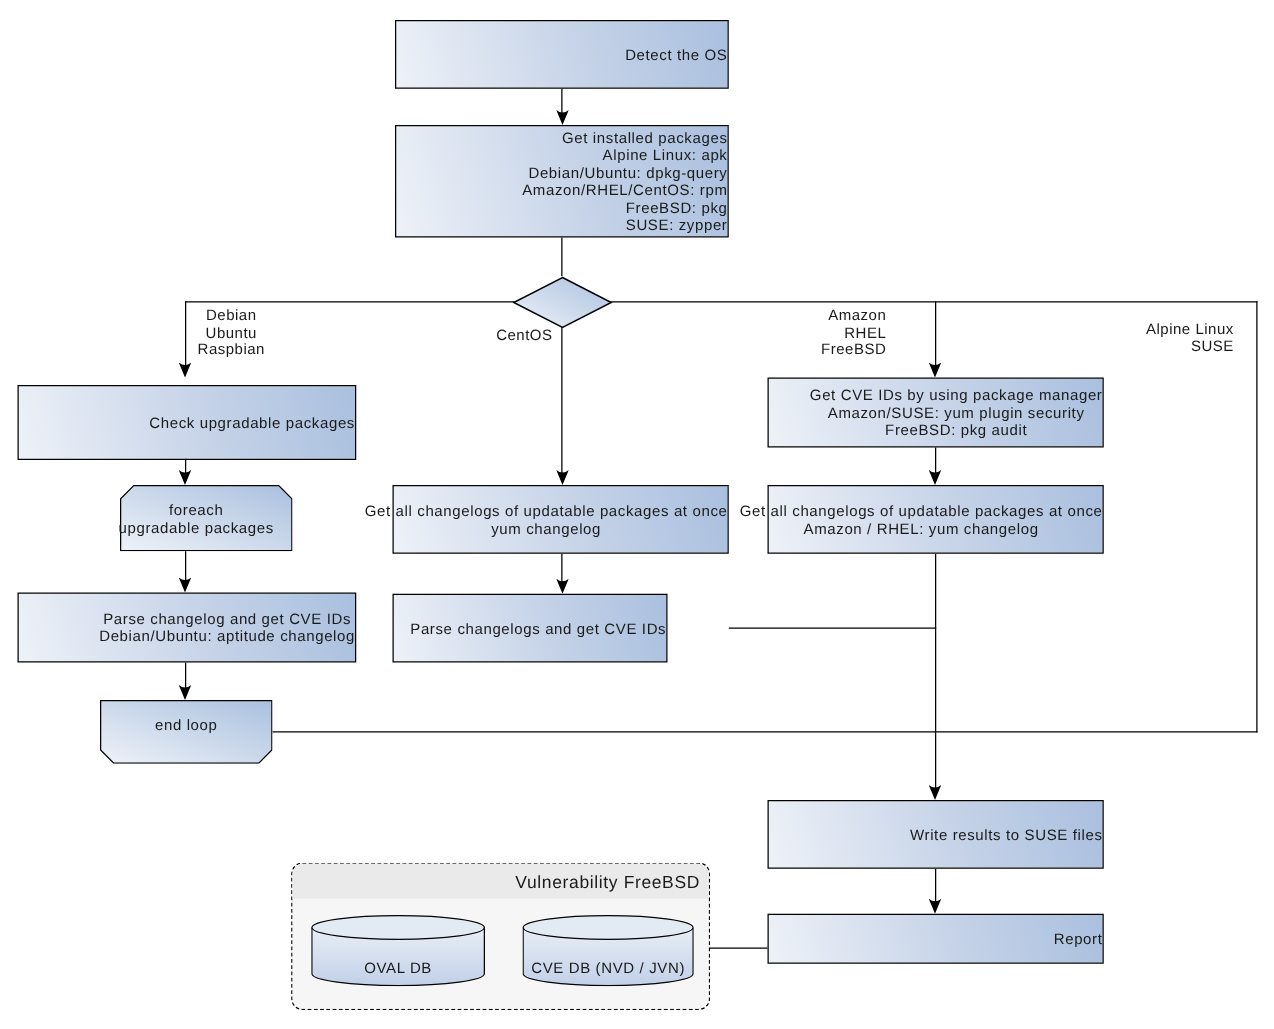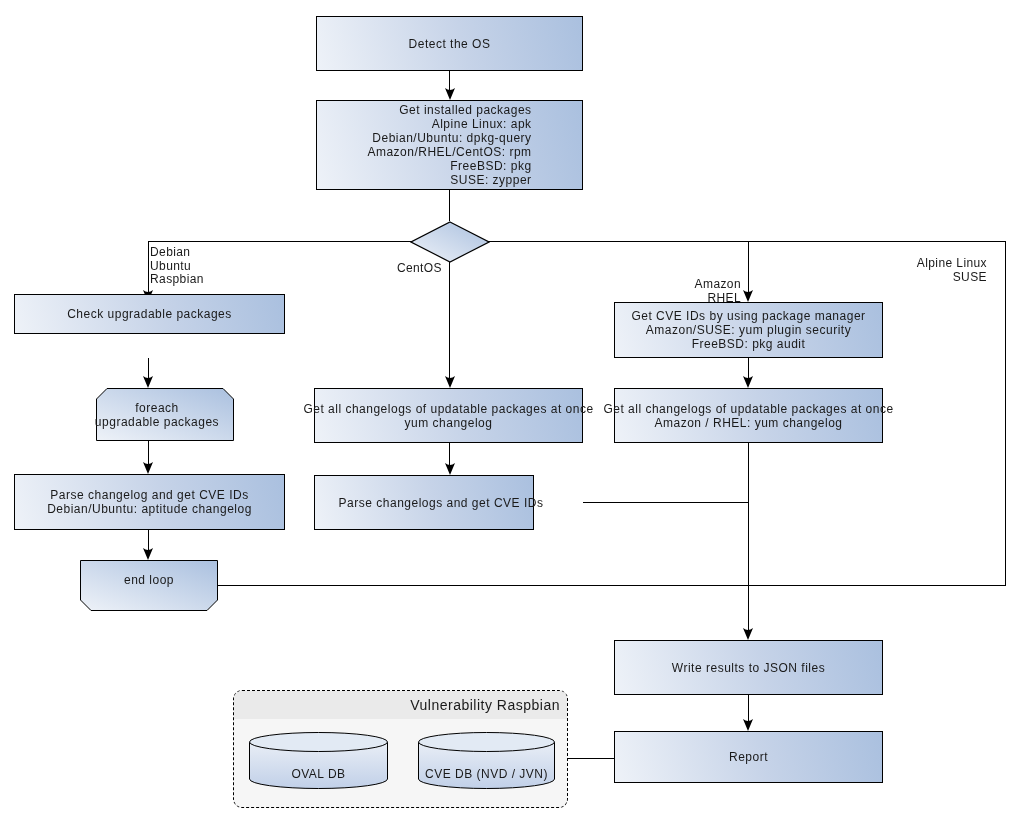--- a/index.html
+++ b/index.html
@@ -4,21 +4,21 @@
 <style>
   html,body{margin:0;padding:0;background:#ffffff;}
   .canvas{
     position:relative;width:1019px;height:823px;background:#ffffff;
     font-family:"Liberation Sans", sans-serif;color:#1a1a1a;overflow:hidden;
   }
   
   .box{
     position:absolute;border:1px solid #000;
     background:linear-gradient(75deg,#eef2f8 0%,#c6d3e8 55%,#aac0df 100%);
-    display:flex;align-items:center;justify-content:center;
+    display:flex;align-items:center;justify-content:flex-end;
     font-size:12px;line-height:14px;letter-spacing:0.5px;text-align:center;
     box-sizing:border-box;
   }
   .box .inner{white-space:nowrap;}
   .align-right .inner{text-align:right;}
   
   .shape{position:absolute;}
   .shape svg{display:block;}
   .shape .overlay{
     position:absolute;left:0;top:0;right:0;bottom:0;
@@ -27,21 +27,21 @@
   }
   
   .hline,.vline{position:absolute;background:#000;}
   .hline{height:1px;}
   .vline{width:1px;}
   .arrow{position:absolute;width:10px;height:12px;}
   
   .edge-label{
     position:absolute;font-size:12px;line-height:13.5px;letter-spacing:0.4px;
   }
-  .edge-label.center{}
+  .edge-label.center{text-align:center;}
   .edge-label.right{text-align:right;}
   
   .panel{
     position:absolute;background:#f6f6f6;border:1px dashed #000;border-radius:9px;
     box-sizing:border-box;
   }
   .panel-header{
     position:absolute;left:0;top:0;right:0;height:28px;background:#eaeaea;
     border-radius:8px 8px 0 0;display:flex;align-items:center;justify-content:flex-end;
     padding-right:7px;font-size:14px;letter-spacing:0.5px;box-sizing:border-box;
@@ -134,21 +134,21 @@
   <div class="hline" style="left:568px;top:758px;width:46px;"></div>
 
   <div class="edge-label center" style="left:150px;top:246px;width:70px;">
     <div>Debian</div>
     <div>Ubuntu</div>
     <div>Raspbian</div>
   </div>
   <div class="edge-label right" style="left:380px;top:262px;width:62px;">
     <div>CentOS</div>
   </div>
-  <div class="edge-label right" style="left:665px;top:246px;width:76px;margin-top:32px;">
+  <div class="edge-label right" style="left:633px;top:246px;width:76px;">
     <div>Amazon</div>
     <div>RHEL</div>
     <div>FreeBSD</div>
   </div>
   <div class="edge-label right" style="left:890px;top:257px;width:97px;">
     <div>Alpine Linux</div>
     <div>SUSE</div>
   </div>
 
   <div class="box" style="left:316px;top:16px;width:267px;height:55px;">
@@ -167,21 +167,21 @@
       <div>SUSE: zypper</div>
     </div>
   </div>
 
   <div class="shape" style="left:410px;top:221px;width:80px;height:42px;">
     <svg width="80" height="42" viewBox="0 0 80 42">
       <polygon points="40,1 79,21 40,41 1,21" fill="url(#shapeGrad)" stroke="#000" stroke-width="1.2"></polygon>
     </svg>
   </div>
 
-  <div class="box" style="left:14px;top:294px;width:271px;height:40px;">
+  <div class="box" style="left:14px;top:308px;width:271px;height:60px;">
     <div class="inner">
       <div>Check upgradable packages</div>
     </div>
   </div>
 
   <div class="shape" style="left:80px;top:388px;width:138px;height:53px;padding-left:16px;">
     <svg width="138" height="53" viewBox="0 0 138 53">
       <polygon points="11,0.5 127,0.5 137.5,11 137.5,52.5 0.5,52.5 0.5,11" fill="url(#shapeGrad)" stroke="#000" stroke-width="1"></polygon>
     </svg>
     <div class="overlay">
@@ -231,33 +231,33 @@
 
   <div class="box" style="left:614px;top:388px;width:269px;height:55px;">
     <div class="inner">
       <div>Get all changelogs of updatable packages at once</div>
       <div>Amazon / RHEL: yum changelog</div>
     </div>
   </div>
 
   <div class="box" style="left:614px;top:640px;width:269px;height:55px;">
     <div class="inner">
-      <div>Write results to JSON files</div>
-    </div>
-  </div>
-
-  <div class="box" style="left:614px;top:731px;width:269px;height:52px;">
+      <div>Write results to SUSE files</div>
+    </div>
+  </div>
+
+  <div class="box" style="left:614px;top:731px;width:269px;height:40px;">
     <div class="inner">
       <div>Report</div>
     </div>
   </div>
 
   <div class="panel" style="left:233px;top:690px;width:335px;height:118px;">
     <div class="panel-header">
-      <span>Vulnerability Raspbian</span>
+      <span>Vulnerability FreeBSD</span>
     </div>
 
     <div class="shape" style="left:15px;top:41px;width:139px;height:57px;">
       <svg width="139" height="57" viewBox="0 0 139 57">
         <path d="M0.5,10 v37 a69,9.5 0 0 0 138,0 v-37" fill="url(#cylGrad)" stroke="#000" stroke-width="1"></path>
         <ellipse cx="69.5" cy="10" rx="69" ry="9.5" fill="#e2eaf4" stroke="#000" stroke-width="1"></ellipse>
       </svg>
       <div class="overlay cyl-label">
         <div>OVAL DB</div>
       </div>

